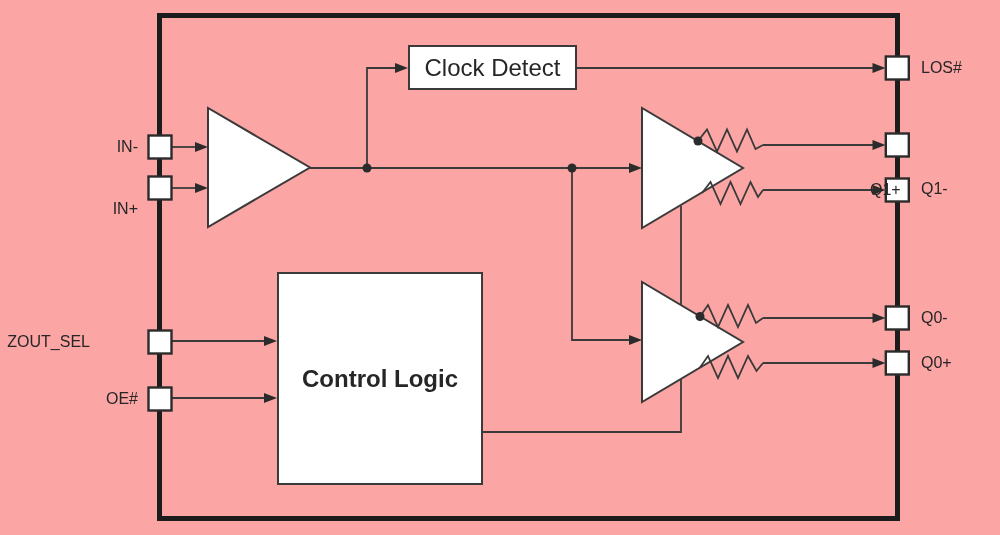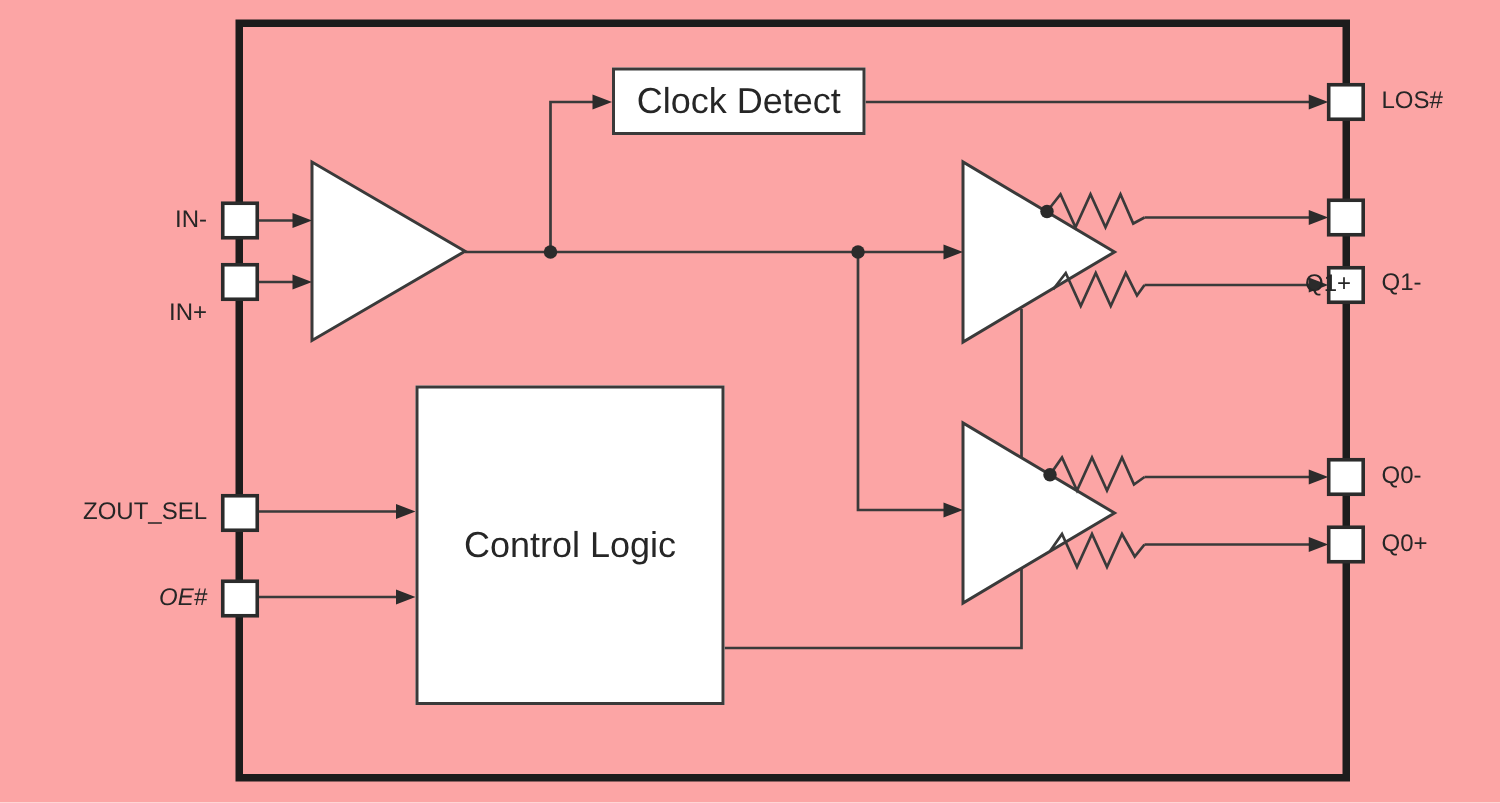--- a/index.html
+++ b/index.html
@@ -100,28 +100,28 @@
       <rect x="885.8" y="178.5" width="23" height="23"></rect>
       <rect x="885.8" y="306.5" width="23" height="23"></rect>
       <rect x="885.8" y="351.5" width="23" height="23"></rect>
     </g>
   </svg>
 
   <div class="blockbox" style="left:408px;top:45px;width:169px;height:45px;">
     <span>Clock Detect</span>
   </div>
 
-  <div class="blockbox" style="left:277px;top:257px;width:206px;height:213px;">
+  <div class="blockbox" style="left:277px;top:272px;width:206px;height:213px;font-weight:bold;">
     <span>Control Logic</span>
   </div>
 
   <div class="lbl right-align" style="right:862px;top:147px;">IN-</div>
   <div class="lbl right-align" style="right:862px;top:188px;margin-top:21px;">IN+</div>
-  <div class="lbl right-align" style="right:862px;top:342px;margin-left:20px;">ZOUT_SEL</div>
-  <div class="lbl right-align" style="right:862px;top:399px;font-style:italic;">OE#</div>
+  <div class="lbl right-align" style="right:910px;top:342px;margin-left:20px;">ZOUT_SEL</div>
+  <div class="lbl right-align" style="right:862px;top:399px;">OE#</div>
 
   <div class="lbl" style="left:921px;top:68px;">LOS#</div>
   <div class="lbl" style="left:921px;top:145px;margin-top:44px;">Q1-</div>
   <div class="lbl" style="left:870px;top:190px;">Q1+</div>
   <div class="lbl" style="left:921px;top:318px;">Q0-</div>
   <div class="lbl" style="left:921px;top:363px;">Q0+</div>
 
 </div>
 
 </body></html>

